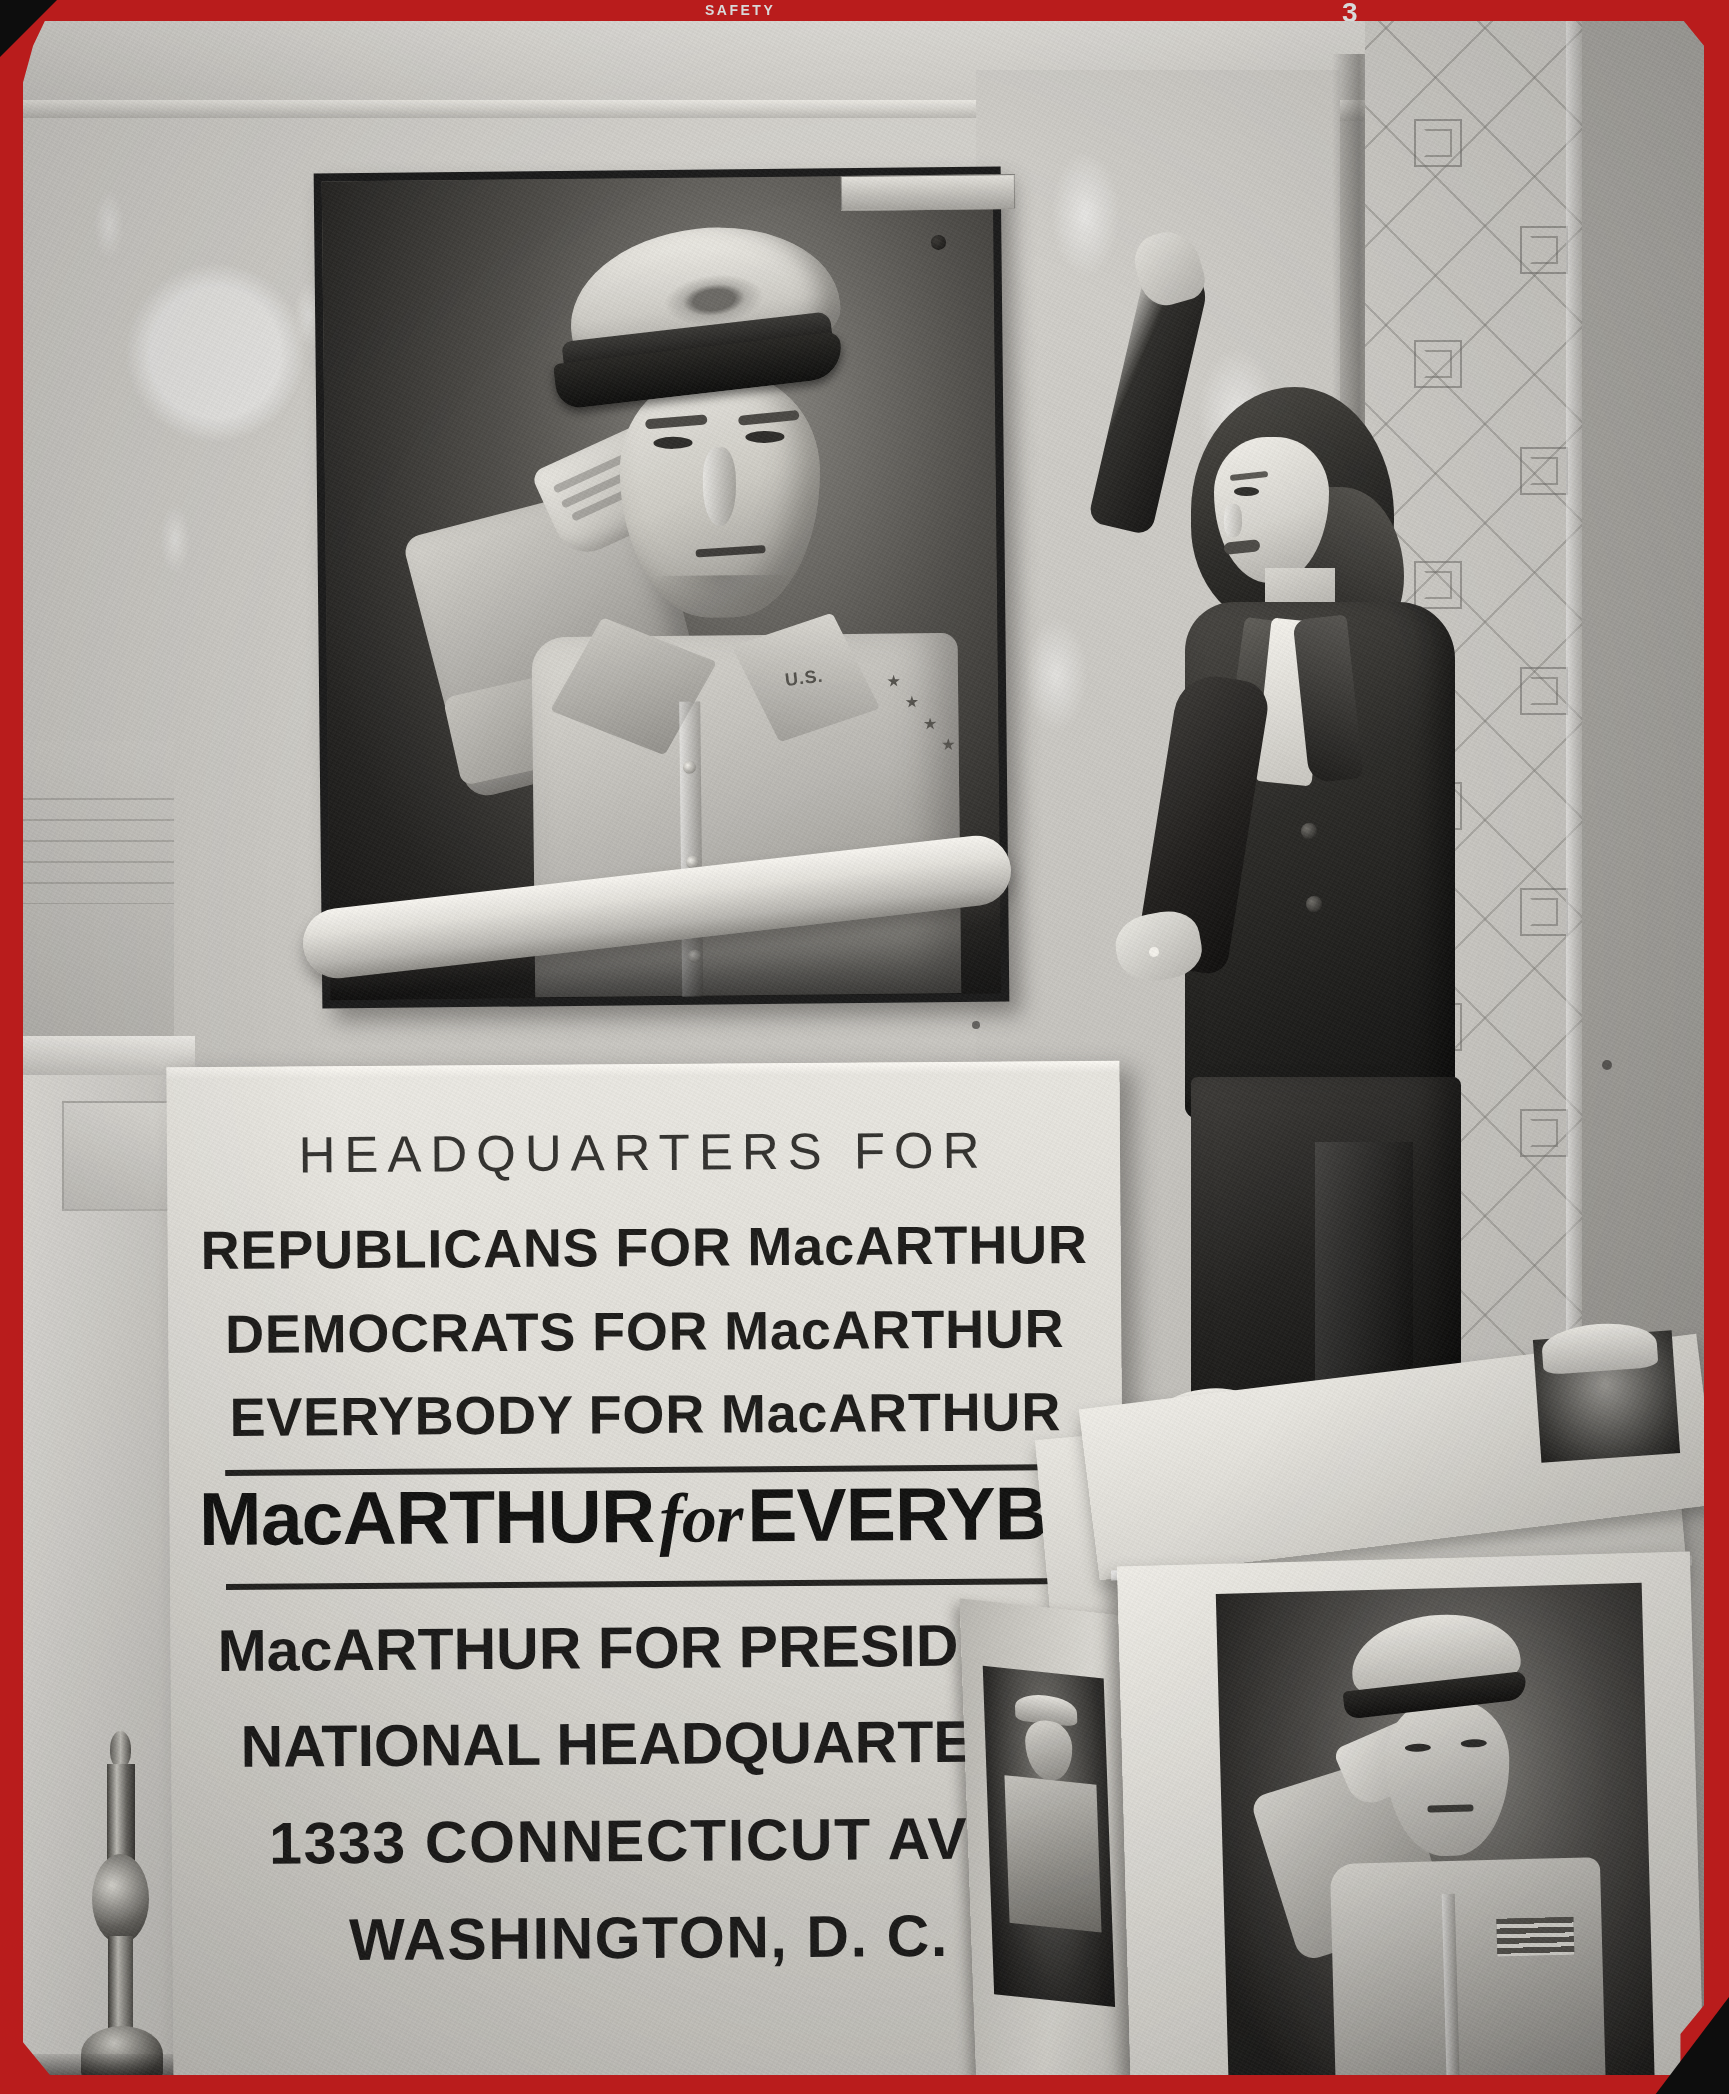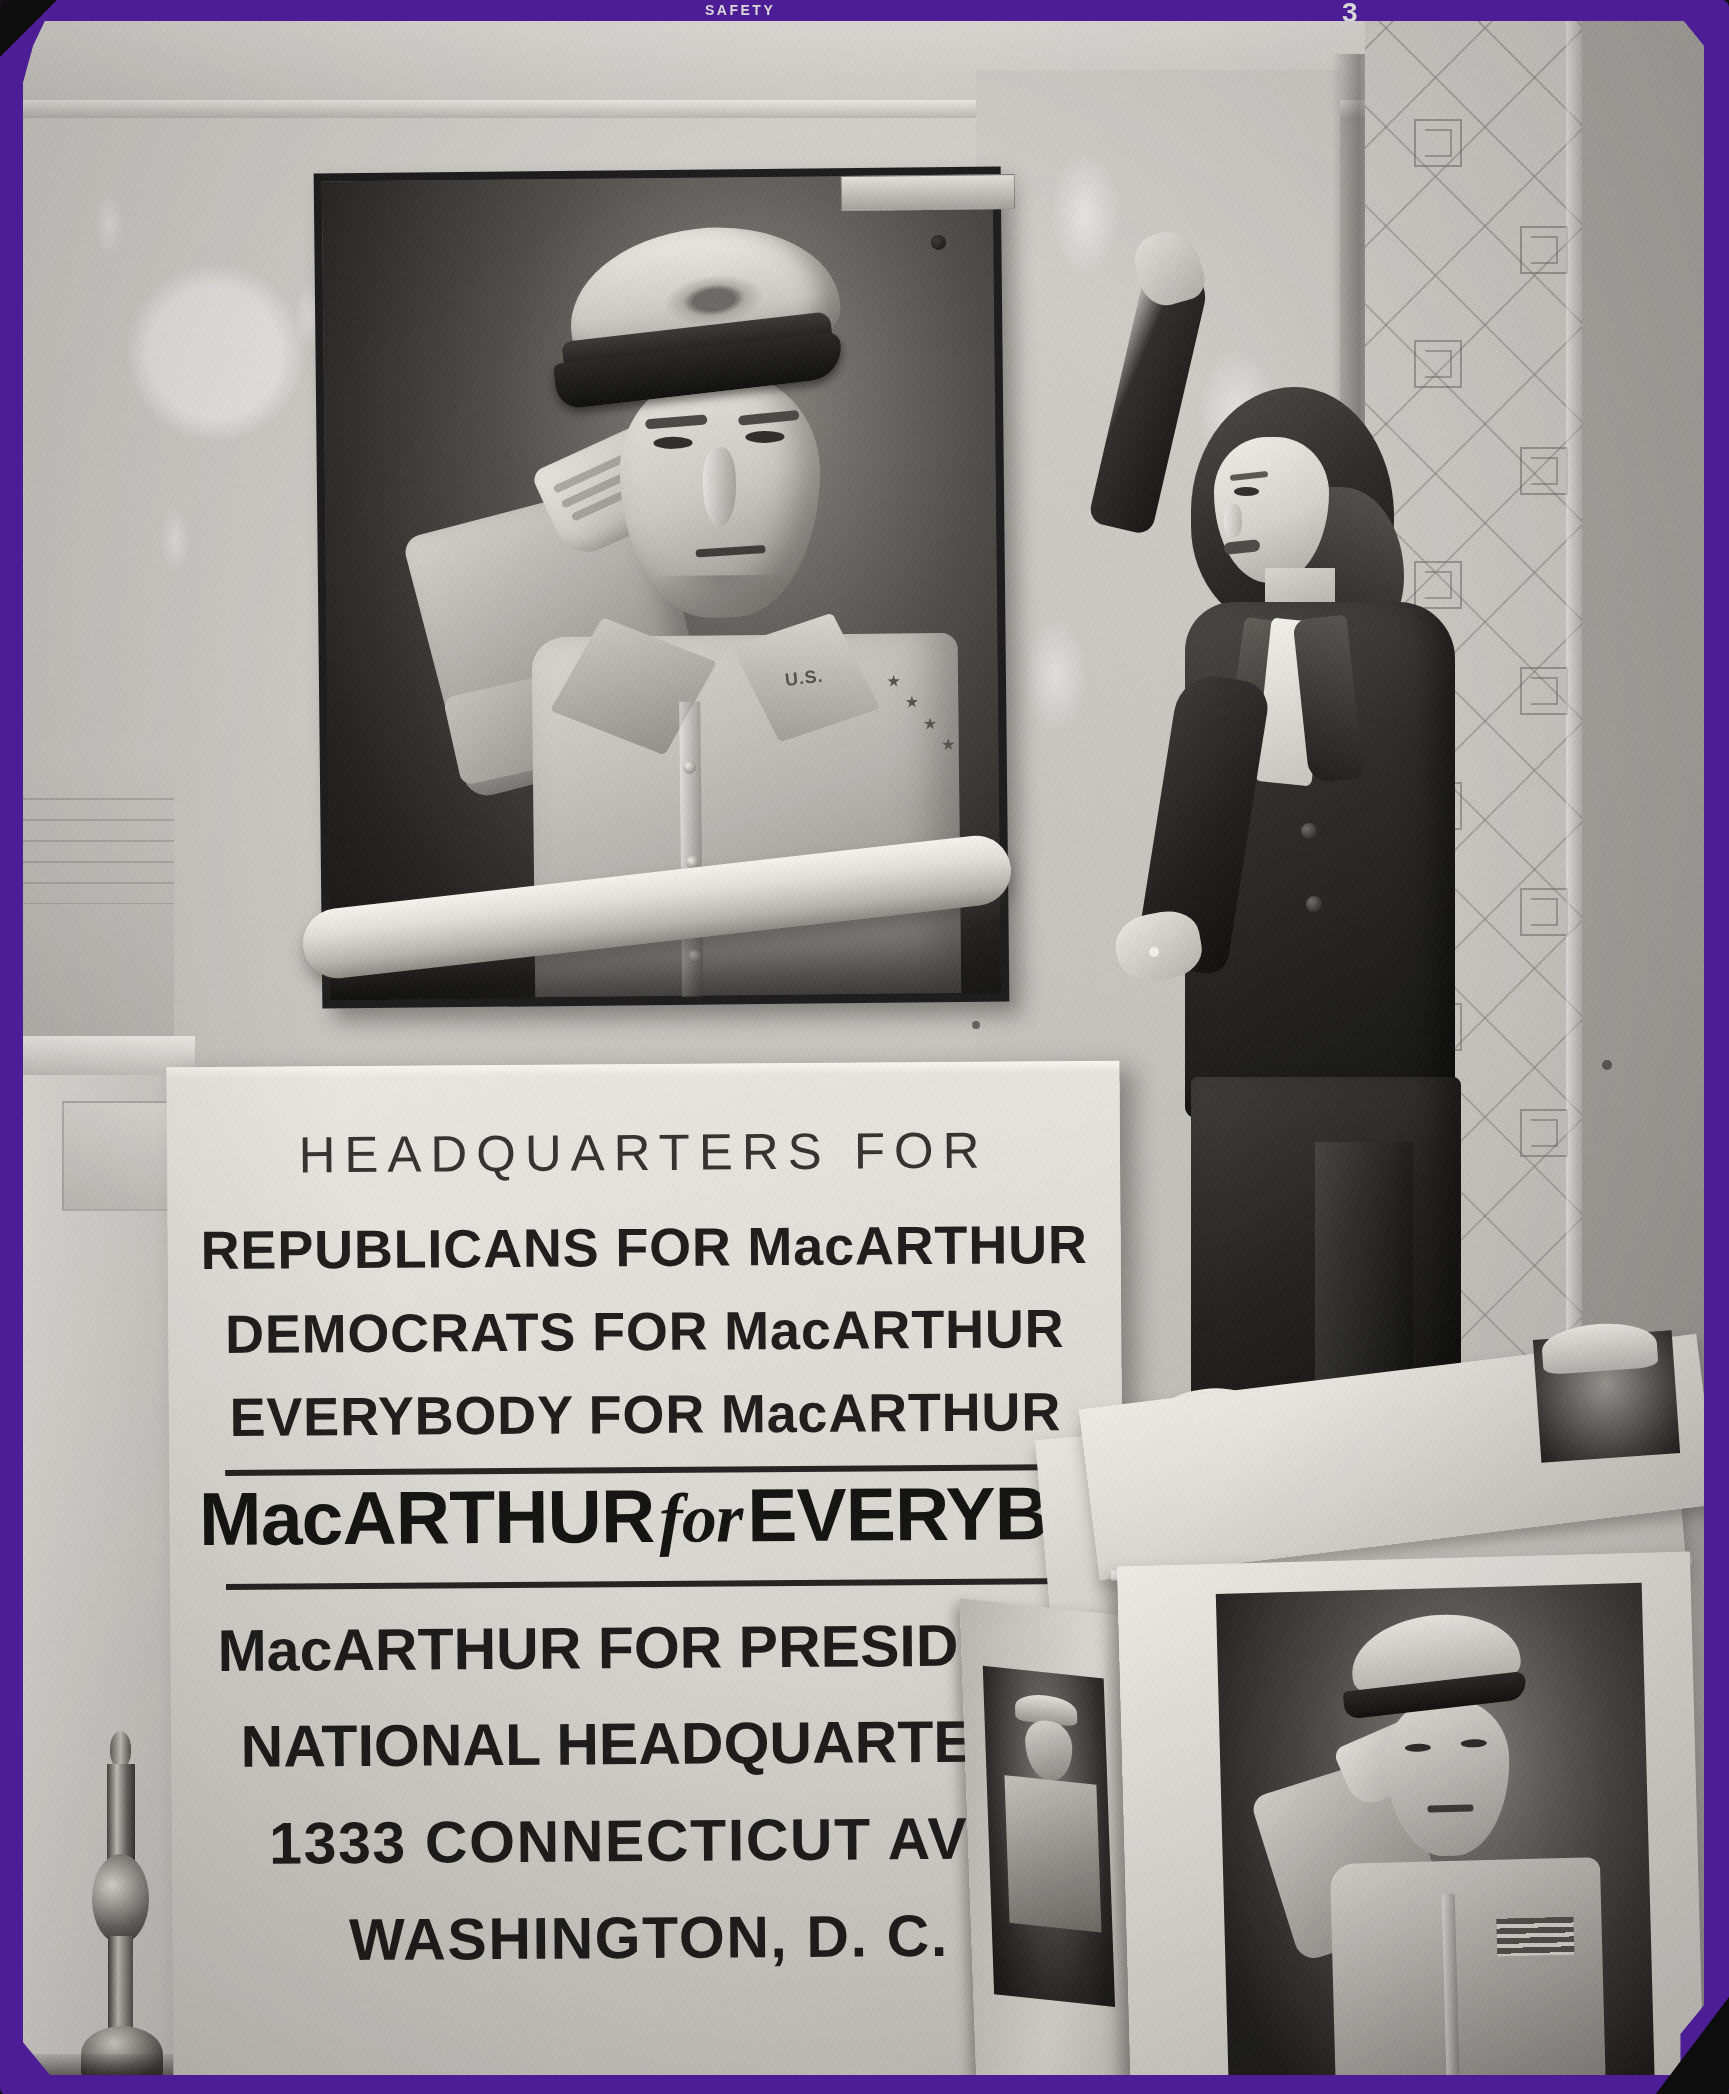--- a/index.html
+++ b/index.html
@@ -12,23 +12,22 @@
     height: 2095px;
     overflow: hidden;
     font-family: "Liberation Sans", sans-serif;
   }
 
   
   #photo-frame {
     position: relative;
     width: 1729px;
     height: 2095px;
-    background: #4c1d95;
+    background: #b91c1c;
     overflow: hidden;
-    border-radius: 7px;
   }
 
   
   .film-edge-text {
     position: absolute;
     color: #d8d8d8;
     font-size: 14px;
     letter-spacing: 2.5px;
     font-family: "Liberation Sans", sans-serif;
     font-weight: bold;

